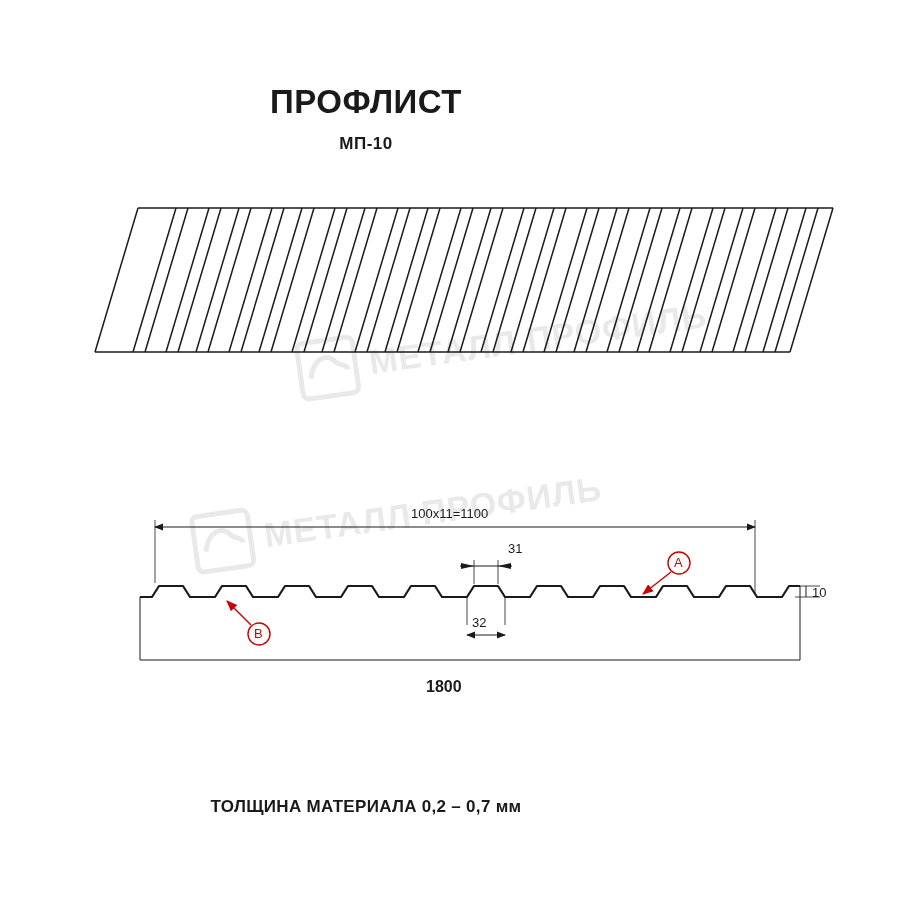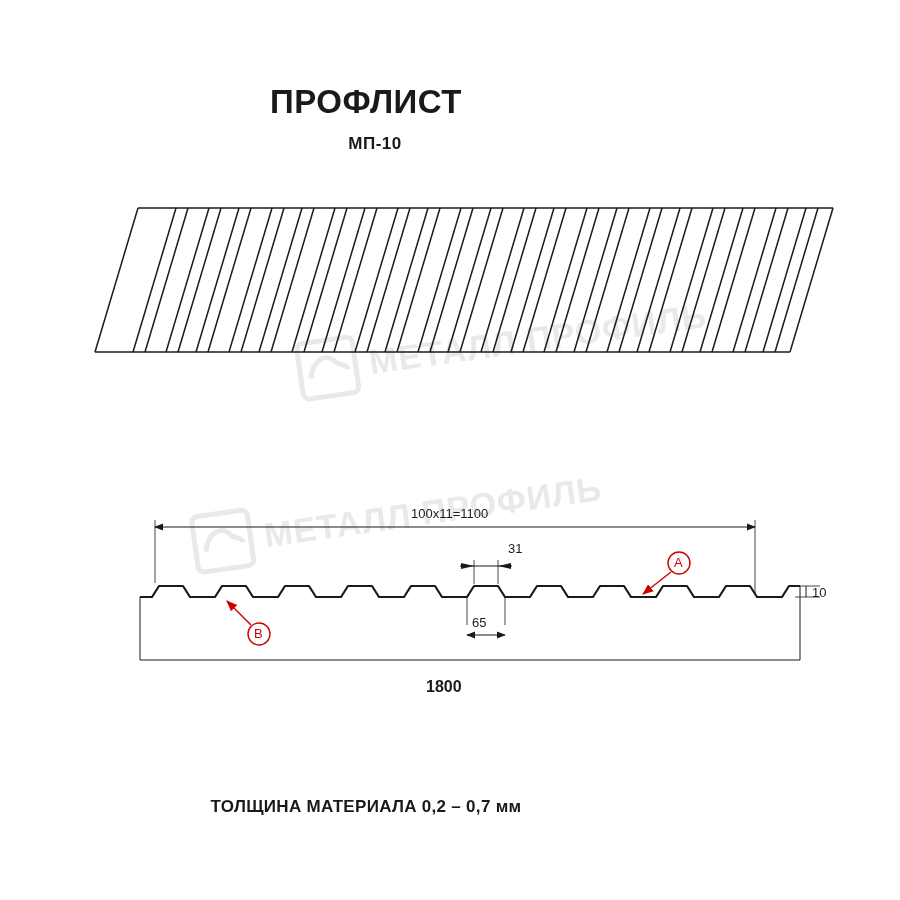--- a/index.html
+++ b/index.html
@@ -30,21 +30,20 @@
     letter-spacing: 0.5px;
   }
   #doc-title {
     top: 83px;
     font-size: 33px;
   }
   #doc-subtitle {
     top: 134px;
     font-size: 17px;
     font-weight: bold;
-    padding-left: 9px;
   }
   #doc-footnote {
     top: 797px;
     font-size: 17px;
     font-weight: bold;
     letter-spacing: 0.3px;
   }
   .dim-label {
     position: absolute;
     font-size: 13px;
@@ -208,18 +207,18 @@
     <line x1="251" y1="625" x2="227" y2="601" stroke="#cc0000" stroke-width="1.4" marker-end="url(#arrEndRed)"></line>
   </g>
 </svg>
 
 <div class="title" id="doc-title">ПРОФЛИСТ</div>
 <div class="title" id="doc-subtitle">МП-10</div>
 <div class="title" id="doc-footnote">ТОЛЩИНА МАТЕРИАЛА 0,2 – 0,7 мм</div>
 
 <div class="dim-label" style="left:411px; top:506px;">100x11=1100</div>
 <div class="dim-label" style="left:508px; top:541px;">31</div>
-<div class="dim-label" style="left:472px; top:615px;">65</div>
+<div class="dim-label" style="left:472px; top:615px;">32</div>
 <div class="dim-label" style="left:812px; top:585px;text-align:right;">10</div>
 <div class="dim-label" style="left:426px; top:678px; font-size:16px; font-weight:bold;">1800</div>
 
 <div class="callout-label" style="left:674px; top:555px;">A</div>
 <div class="callout-label" style="left:254px; top:626px;">B</div>
 
 </body></html>

